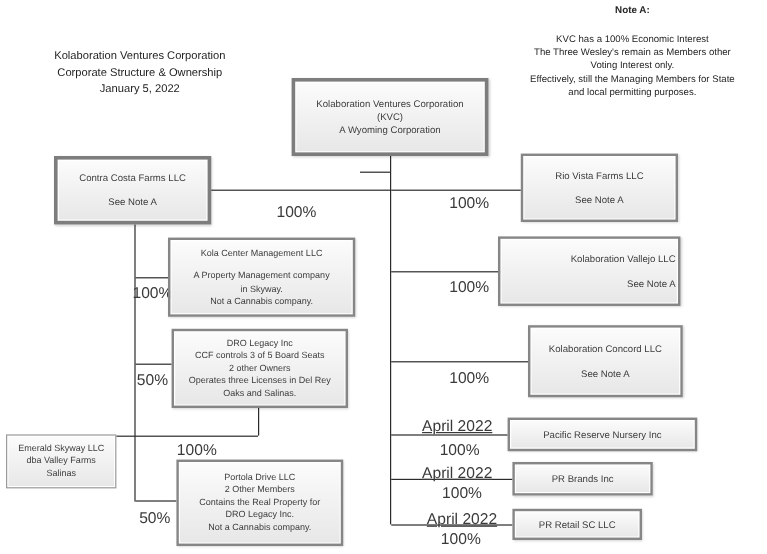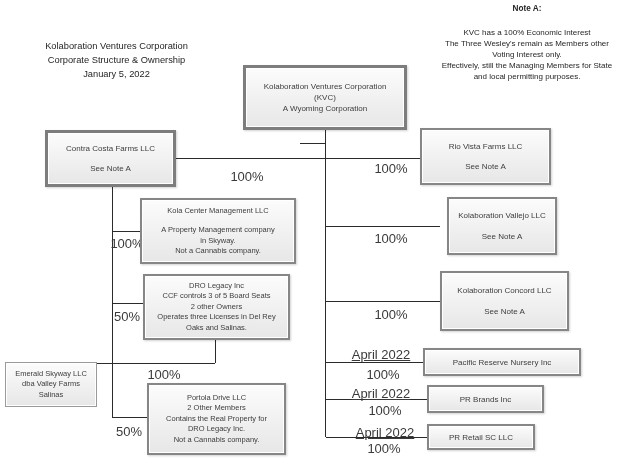--- a/index.html
+++ b/index.html
@@ -96,26 +96,26 @@
     <span class="box-line">Kolaboration Ventures Corporation</span>
     <span class="box-line">(KVC)</span>
     <span class="box-line">A Wyoming Corporation</span>
   </div>
 
   <div class="obox thick spread" style="left:45px; top:130px; width:131px; height:57px;">
     <span class="box-line">Contra Costa Farms LLC</span>
     <span class="box-line">See Note A</span>
   </div>
 
-  <div class="obox spread" style="left:420px; top:128px; width:131px; height:57px;">
+  <div class="obox spread" style="left:434px; top:128px; width:131px; height:57px;">
     <span class="box-line">Rio Vista Farms LLC</span>
     <span class="box-line">See Note A</span>
   </div>
 
-  <div class="obox spread" style="left:447px; top:197px; width:110px; height:58px;">
+  <div class="obox spread" style="left:415px; top:197px; width:152px; height:58px;align-items:flex-end;">
     <span class="box-line">Kolaboration Vallejo LLC</span>
     <span class="box-line">See Note A</span>
   </div>
 
   <div class="obox spread" style="left:440px; top:271px; width:129px; height:60px;">
     <span class="box-line">Kolaboration Concord LLC</span>
     <span class="box-line">See Note A</span>
   </div>
 
   <div class="obox small" style="left:140px; top:198px; width:156px; height:66px;">

